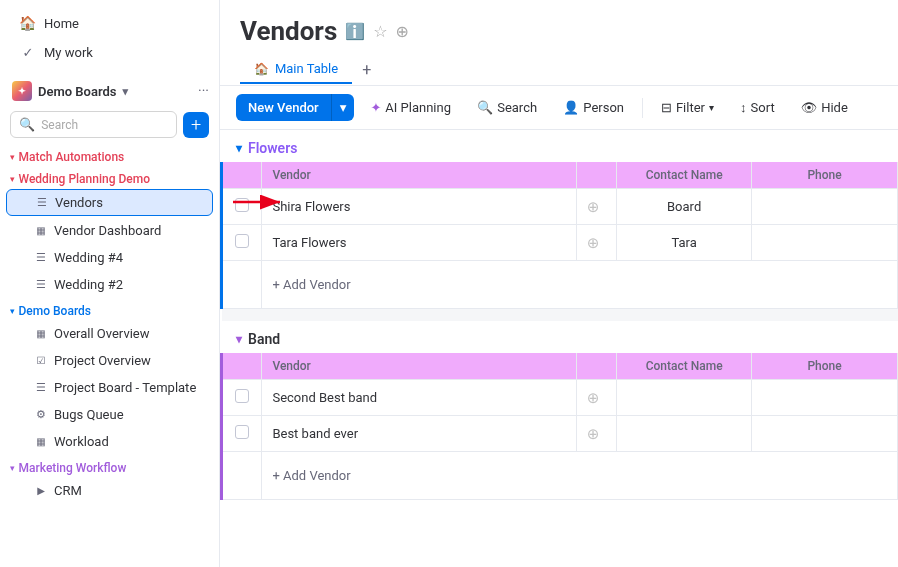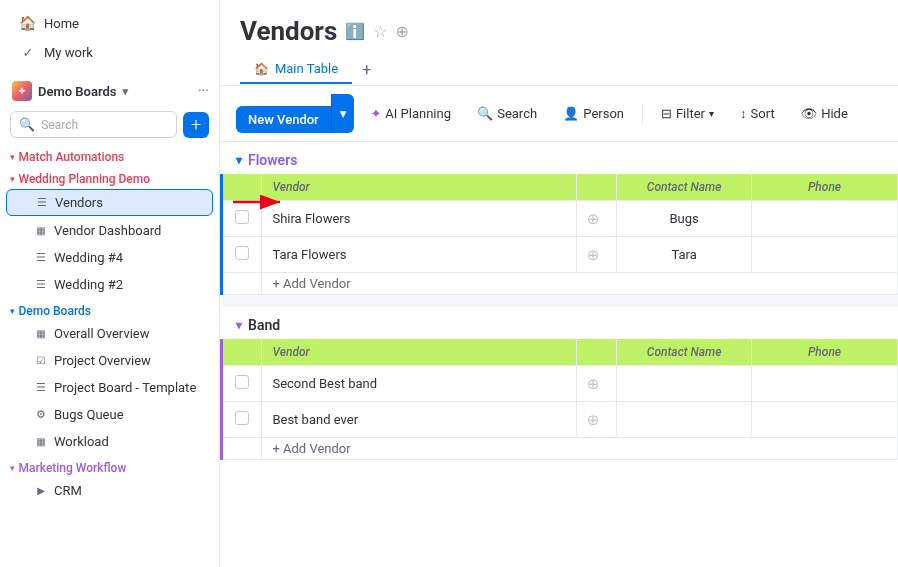--- a/index.html
+++ b/index.html
@@ -120,21 +120,21 @@
     .tab.active { border-bottom: 2px solid #0073ea; color: #0073ea; }
     .tab-add { padding: 6px 10px; color: #676879; font-size: 16px; cursor: pointer; }
 
     .toolbar {
       display: flex; align-items: center; gap: 6px;
       padding: 8px 16px; border-bottom: 1px solid #e6e9ef;
     }
     .btn-primary {
       background: #0073ea; color: #fff; border: none;
       border-radius: 6px 0 0 6px; padding: 6px 12px; font-size: 13px;
-      font-weight: 500; cursor: pointer; display: flex; align-items: center; gap: 4px; margin-top: 12px;
+      font-weight: 500; cursor: pointer; display: flex; align-items: center; gap: 4px;
     }
     .btn-primary-caret {
       background: #0073ea; color: #fff; border: none; border-left: 1px solid #0060c0;
       border-radius: 0 6px 6px 0; padding: 6px 8px; cursor: pointer;
     }
     .btn-group { display: flex; }
     .toolbar-btn {
       display: flex; align-items: center; gap: 4px;
       padding: 5px 10px; color: #323338; font-size: 13px;
       border-radius: 6px; cursor: pointer; background: none; border: none;
@@ -149,38 +149,38 @@
     .group-header {
       display: flex; align-items: center; gap: 6px;
       padding: 10px 16px 6px 16px; font-size: 14px; font-weight: 600; color: #323338;
     }
     .group-chevron { color: #0073ea; font-size: 12px; cursor: pointer; }
     .group-title { color: #323338; }
 
     .table-wrapper { overflow-x: auto; }
     table { width: 100%; border-collapse: collapse; font-size: 13px; }
     thead th {
-      background: #bef264; color: #676879; font-weight: 500;
+      background: #f0abfc; color: #676879; font-weight: 500;
       padding: 6px 10px; border-bottom: 1px solid #e6e9ef;
-      border-right: 1px solid #e6e9ef; text-align: center; font-size: 12px; font-style: italic;
+      border-right: 1px solid #e6e9ef; text-align: center; font-size: 12px;
     }
     thead th:first-child { width: 30px; }
     thead th.vendor-col { width: 280px; text-align: left; }
     thead th.contact-col { width: 120px; margin-top: 20px; }
     thead th.phone-col { width: 130px; }
 
     tbody td {
       padding: 6px 10px; border-bottom: 1px solid #e6e9ef;
       border-right: 1px solid #e6e9ef; color: #323338;
     }
     tbody td:first-child { text-align: center; }
 
     .checkbox { width: 14px; height: 14px; border: 1.5px solid #c3c6d4; border-radius: 3px; display: inline-block; }
 
-    .add-row td { color: #676879; font-size: 13px; padding: 3px 10px; border-bottom: 1px solid #e6e9ef; }
+    .add-row td { color: #676879; font-size: 13px; padding: 16px 10px; border-bottom: 1px solid #e6e9ef; }
 
     .vendor-cell { display: flex; align-items: flex-start; justify-content: space-between; }
     .open-icon { color: #aaa; font-size: 15px; cursor: pointer; opacity: 0.7; }
 
     tr.data-row td { height: 36px; }
   </style>
 </head>
 <body>
 
 <div class="sidebar">
@@ -345,21 +345,21 @@
           </thead>
           <tbody>
             <tr class="data-row">
               <td style="border-left: 3px solid #0073ea;"><span class="checkbox"></span></td>
               <td>
                 <div class="vendor-cell">
                     <span>Shira Flowers</span>
                   </div>
               </td>
               <td><span class="open-icon">⊕</span></td>
-              <td style="text-align:center;">Bugs</td>
+              <td style="text-align:center;">Board</td>
               <td></td>
             </tr>
             <tr class="data-row">
               <td style="border-left: 3px solid #0073ea;"><span class="checkbox"></span></td>
               <td>
                 <div class="vendor-cell">
                     <span>Tara Flowers</span>
                   </div>
               </td>
               <td><span class="open-icon">⊕</span></td>

